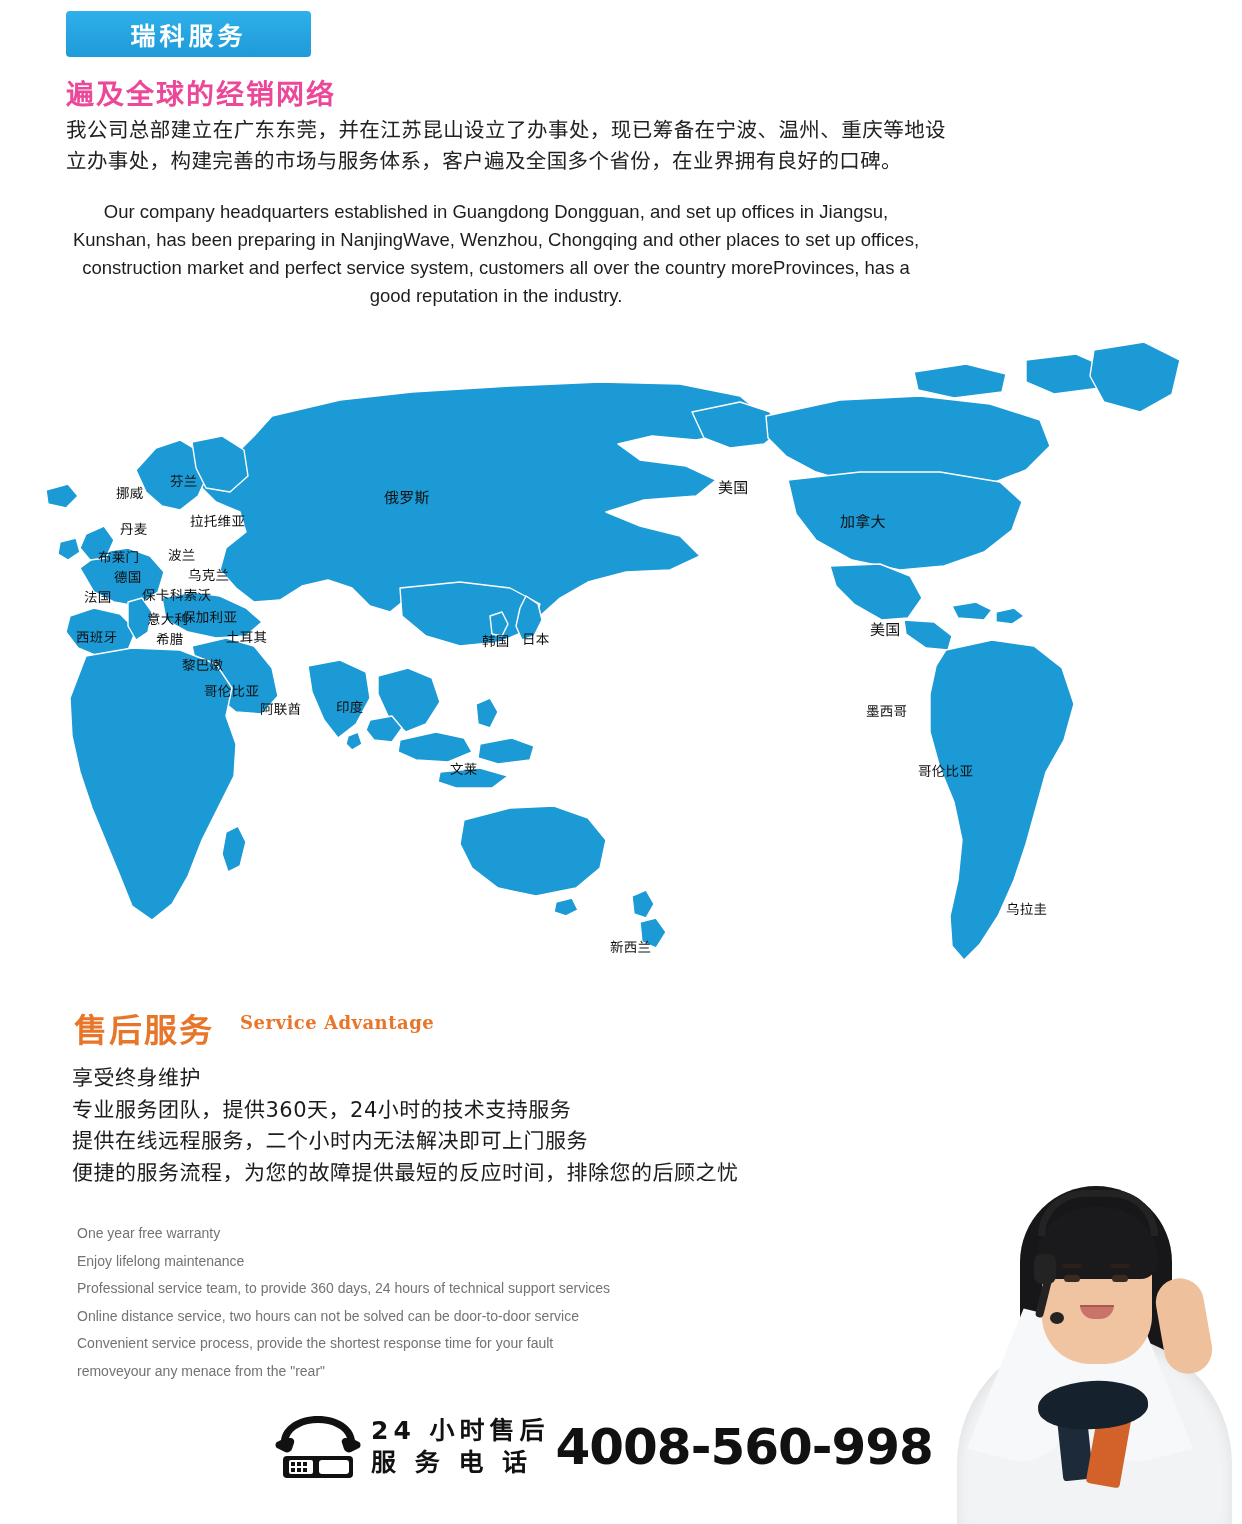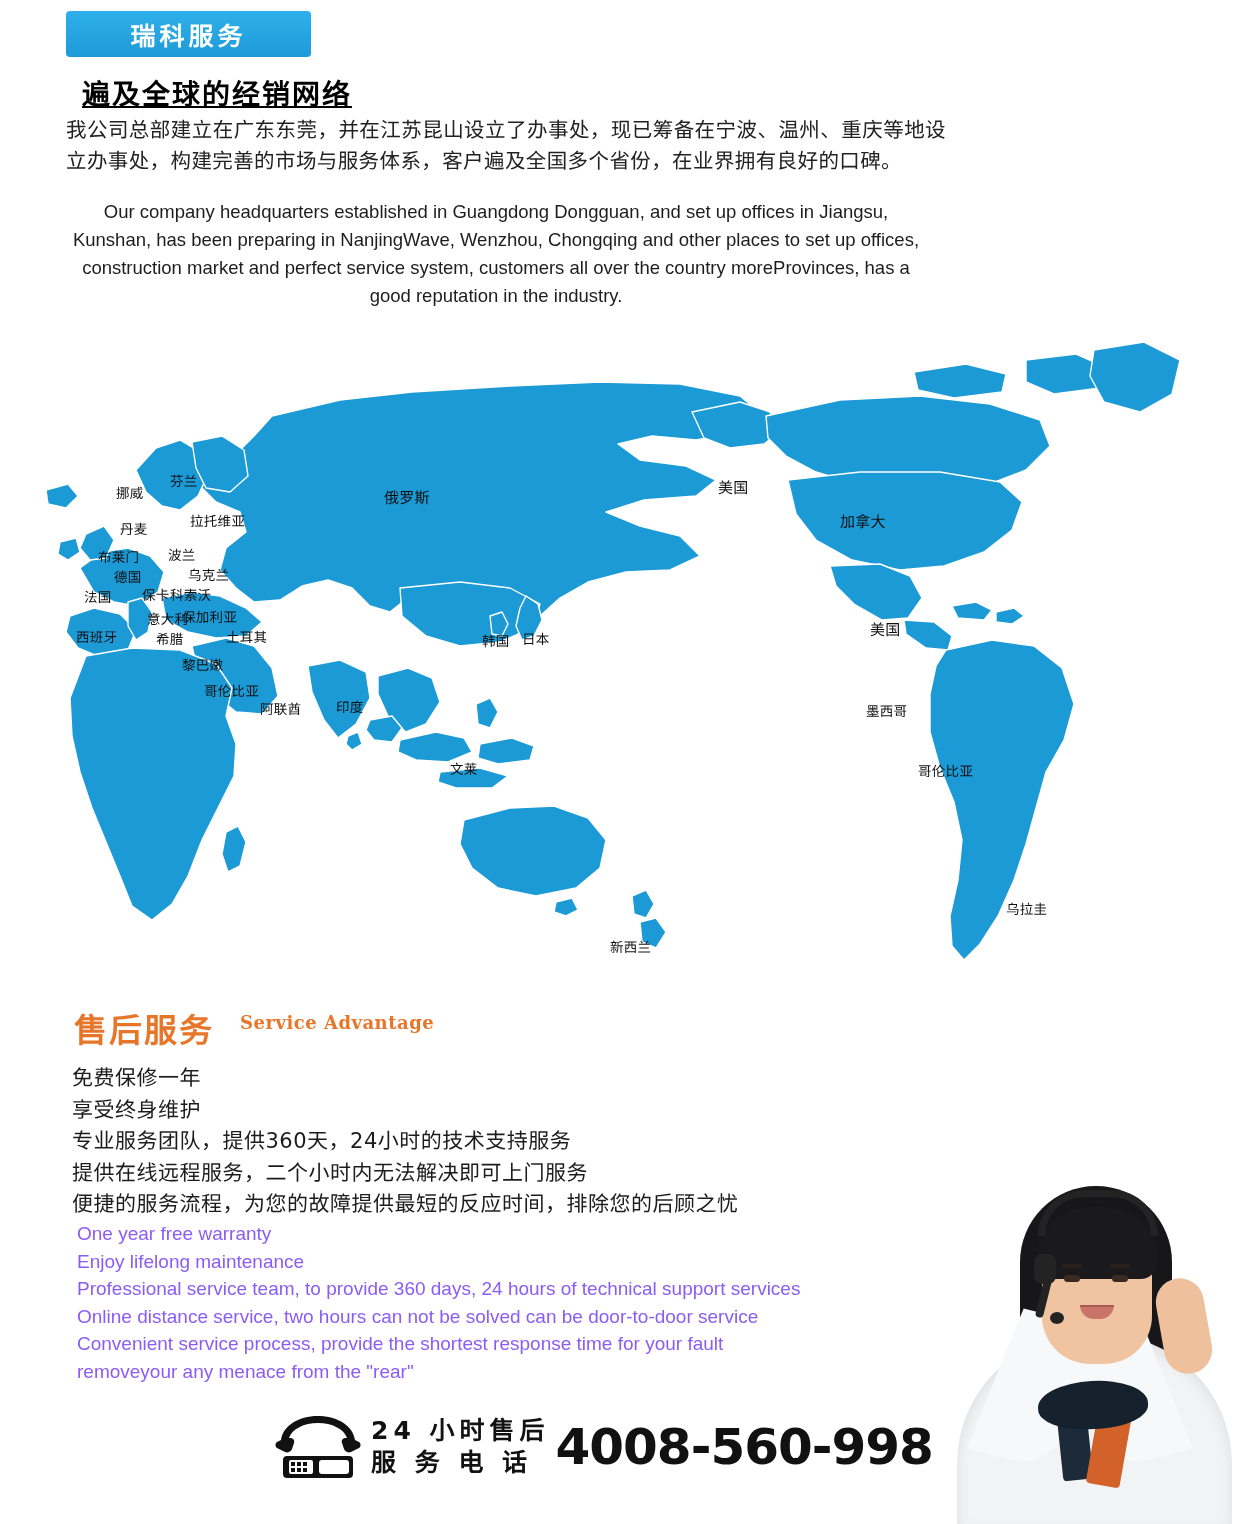--- a/index.html
+++ b/index.html
@@ -37,28 +37,27 @@
     font-weight: bold;
     letter-spacing: 4px;
     display: flex;
     align-items: center;
     justify-content: center;
     font-family: "DejaVu Sans", "Liberation Sans", sans-serif;
   }
   
   .sec1-title {
     position: absolute;
-    left: 82px;
+    left: 66px;
     top: 72px;
     font-size: 28px;
     font-weight: bold;
     letter-spacing: 2px;
-    color: #000000;
+    color: #ec4899;
     font-family: "DejaVu Serif", "Liberation Serif", serif;
-    text-decoration: underline;
   }
   .sec1-cn {
     position: absolute;
     left: 66px;
     top: 115px;
     width: 880px;
     font-size: 20.5px;
     line-height: 31px;
     letter-spacing: 0.4px;
     color: #222;
@@ -127,23 +126,23 @@
     letter-spacing: 0.5px;
     font-family: "DejaVu Sans", "Liberation Sans", sans-serif;
   }
   .sec2-en {
     position: absolute;
     left: 77px;
     top: 1220px;
     width: 850px;
   }
   .sec2-en div {
-    font-size: 19px;
+    font-size: 14px;
     line-height: 27.5px;
-    color: #8b5cf6;
+    color: #737373;
     font-family: "Liberation Sans", sans-serif;
   }
   
   .hotline {
     position: absolute;
     left: 275px;
     top: 1412px;
     display: flex;
     align-items: center;
   }
@@ -470,21 +469,20 @@
     <span class="map-label" style="left:830px; top:298px; font-size:15px;">美国</span>
     <span class="map-label" style="left:826px; top:380px;">墨西哥</span>
     <span class="map-label" style="left:878px; top:440px;">哥伦比亚</span>
     <span class="map-label" style="left:966px; top:578px;">乌拉圭</span>
   </div>
 
   <div class="sec2-title-cn">售后服务</div>
   <div class="sec2-title-en">Service Advantage</div>
 
   <div class="sec2-cn">
-    <div>免费保修一年</div>
     <div>享受终身维护</div>
     <div>专业服务团队，提供360天，24小时的技术支持服务</div>
     <div>提供在线远程服务，二个小时内无法解决即可上门服务</div>
     <div>便捷的服务流程，为您的故障提供最短的反应时间，排除您的后顾之忧</div>
   </div>
 
   <div class="sec2-en">
     <div>One year free warranty</div>
     <div>Enjoy lifelong maintenance</div>
     <div>Professional service team, to provide 360 days, 24 hours of technical support services</div>

